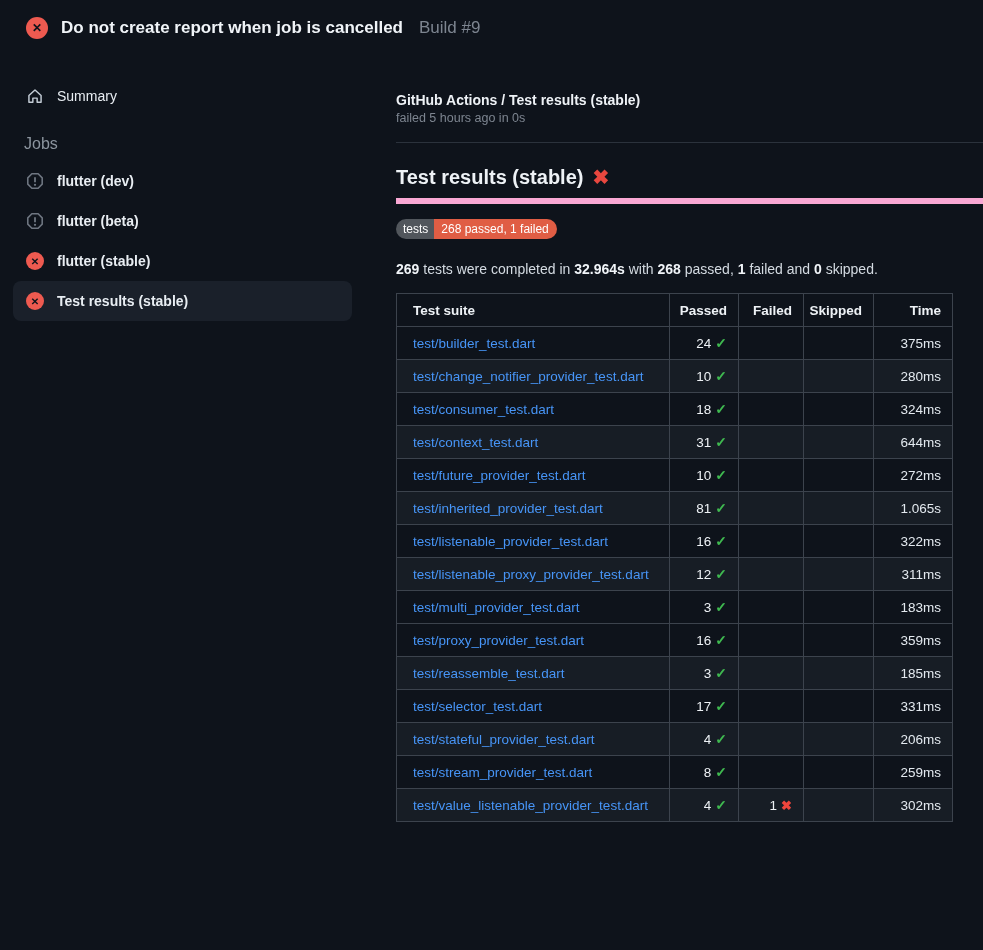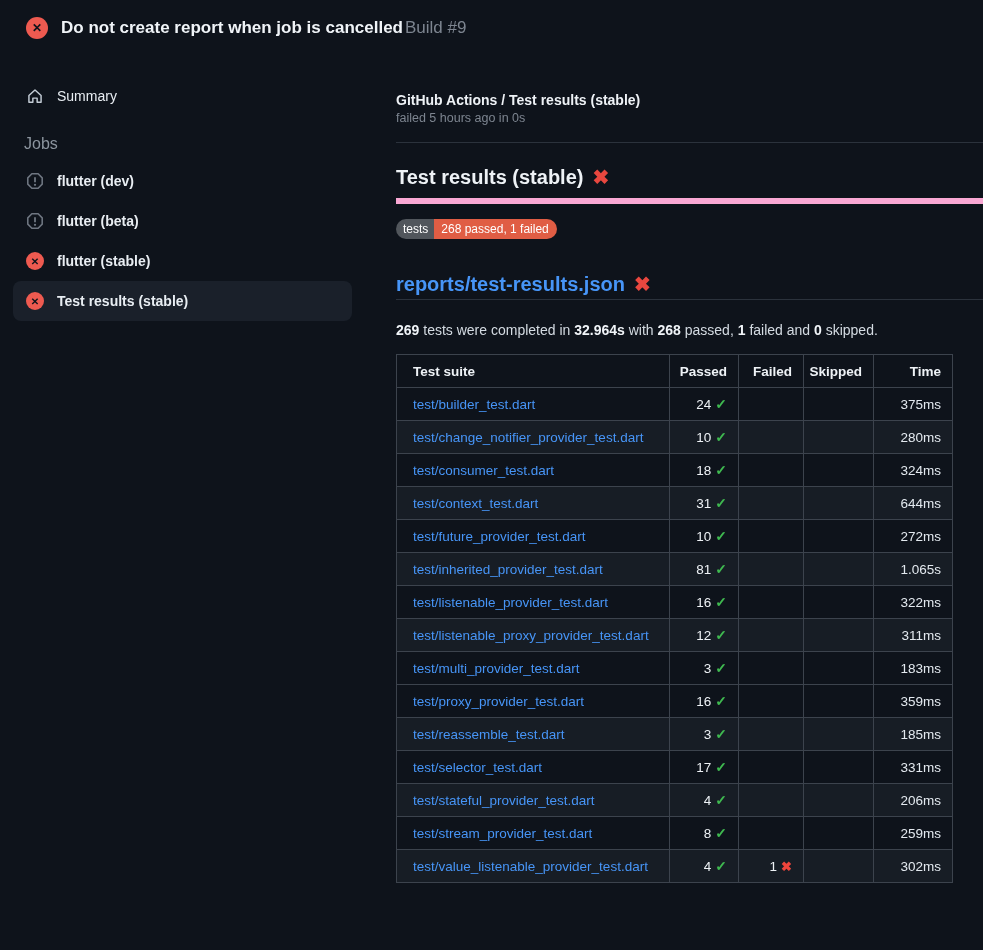--- a/index.html
+++ b/index.html
@@ -22,21 +22,21 @@
     border-radius: 50%;
     background: #ee5a50;
     color: #0e131b;
     display: inline-flex; align-items: center; justify-content: center;
     font-weight: 700;
     flex: 0 0 auto;
   }
   .circle-x.big { width: 22px; height: 22px; font-size: 12px; }
   .circle-x.small { width: 18px; height: 18px; font-size: 10px; }
   .run-title { margin-left: 13px; font-size: 17px; font-weight: 700; color: #f0f4f8; }
-  .run-build { margin-left: 2px; font-size: 17px; font-weight: 400; color: #7d8590; }
+  .run-build { margin-left: 16px; font-size: 17px; font-weight: 400; color: #7d8590; }
 
   
   .layout { display: flex; align-items: flex-start; }
 
   
   .sidebar { width: 380px; flex: 0 0 380px; padding-top: 20px; }
   .side-item {
     margin: 0 28px 0 13px;
     height: 40px; border-radius: 8px;
     display: flex; align-items: center;
@@ -177,21 +177,20 @@
     <div class="status-line">failed 5 hours ago in 0s</div>
     <div class="divider"></div>
 
     <h2 class="section-title"><span>Test results (stable)</span><span class="x-mark">✖</span></h2>
 
     <span class="badge">
       <span class="badge-label">tests</span>
       <span class="badge-value">268 passed, 1 failed</span>
     </span>
 
-    <h2 class="report-title"><a href="#">reports/test-results.json</a><span class="x-mark">✖</span></h2>
 
     <p class="summary-line"><b>269</b><span> tests were completed in </span><b>32.964s</b><span> with </span><b>268</b><span> passed, </span><b>1</b><span> failed and </span><b>0</b><span> skipped.</span></p>
 
     <table class="results">
       <thead>
           <tr>
             <th>Test suite</th>
             <th>Passed</th>
             <th>Failed</th>
             <th>Skipped</th>

